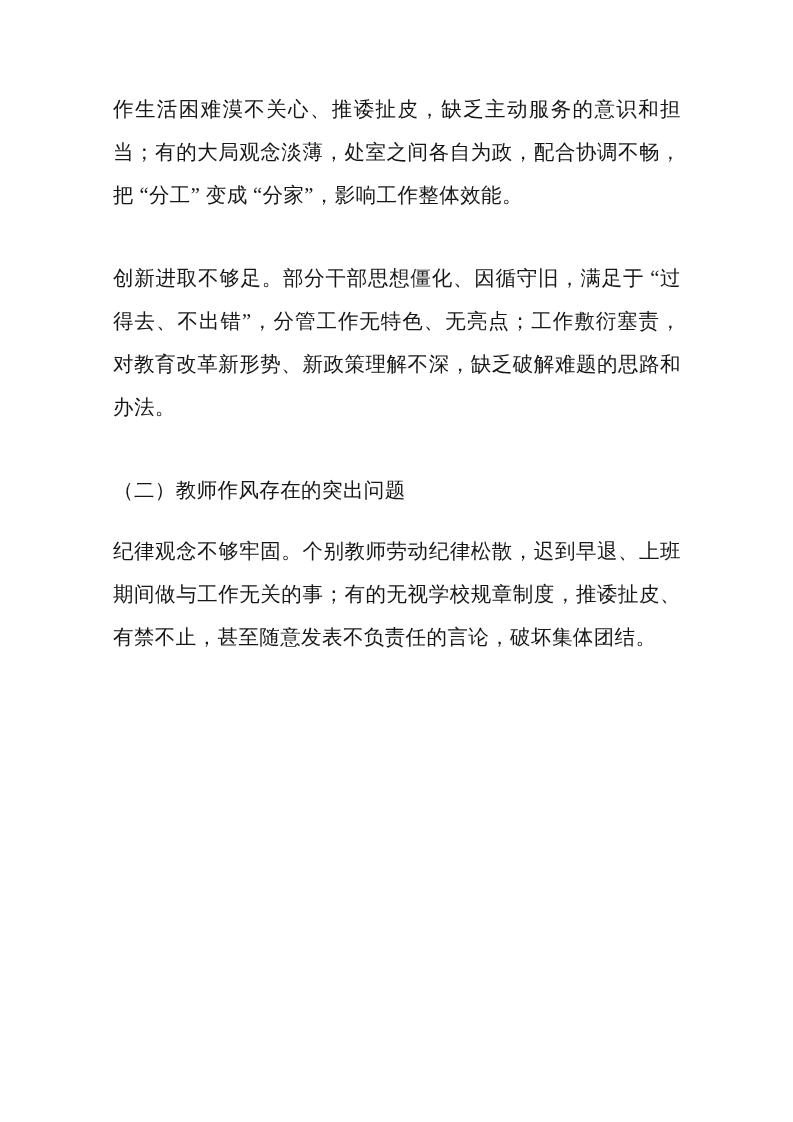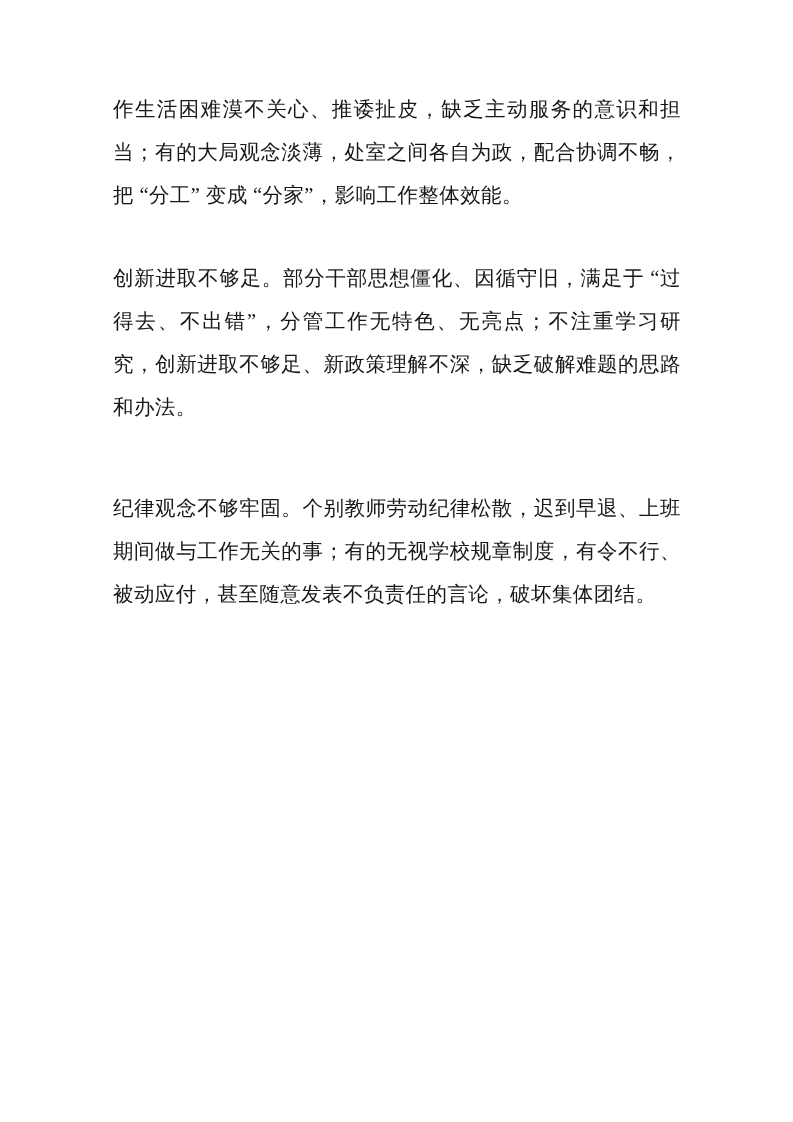--- a/index.html
+++ b/index.html
@@ -54,27 +54,28 @@
 </head>
 <body>
 
 <div class="page">
   <div class="content">
 
     <p class="para">作生活困难漠不关心、推诿扯皮，缺乏主动服务的意识和担当；有的大局观念淡薄，处室之间各自为政，配合协调不畅，把 “分工” 变成 “分家”，影响工作整体效能。</p>
 
     <div class="spacer-md"></div>
 
-    <p class="para">创新进取不够足。部分干部思想僵化、因循守旧，满足于 “过得去、不出错”，分管工作无特色、无亮点；不注重学习研究，创新进取不够足、新政策理解不深，缺乏破解难题的思路和办法。</p>
+    <p class="para">创新进取不够足。部分干部思想僵化、因循守旧，满足于 “过得去、不出错”，分管工作无特色、无亮点；工作敷衍塞责，对教育改革新形势、新政策理解不深，缺乏破解难题的思路和办法。</p>
 
     <div class="spacer-md"></div>
 
+    <p class="para heading">（二）教师作风存在的突出问题</p>
 
 
     <div class="spacer-md"></div>
 
-    <p class="para">纪律观念不够牢固。个别教师劳动纪律松散，迟到早退、上班期间做与工作无关的事；有的无视学校规章制度，有令不行、被动应付，甚至随意发表不负责任的言论，破坏集体团结。</p>
+    <p class="para">纪律观念不够牢固。个别教师劳动纪律松散，迟到早退、上班期间做与工作无关的事；有的无视学校规章制度，推诿扯皮、有禁不止，甚至随意发表不负责任的言论，破坏集体团结。</p>
 
     <div class="spacer-md"></div>
 
 
   </div>
 </div>
 
 </body></html>

